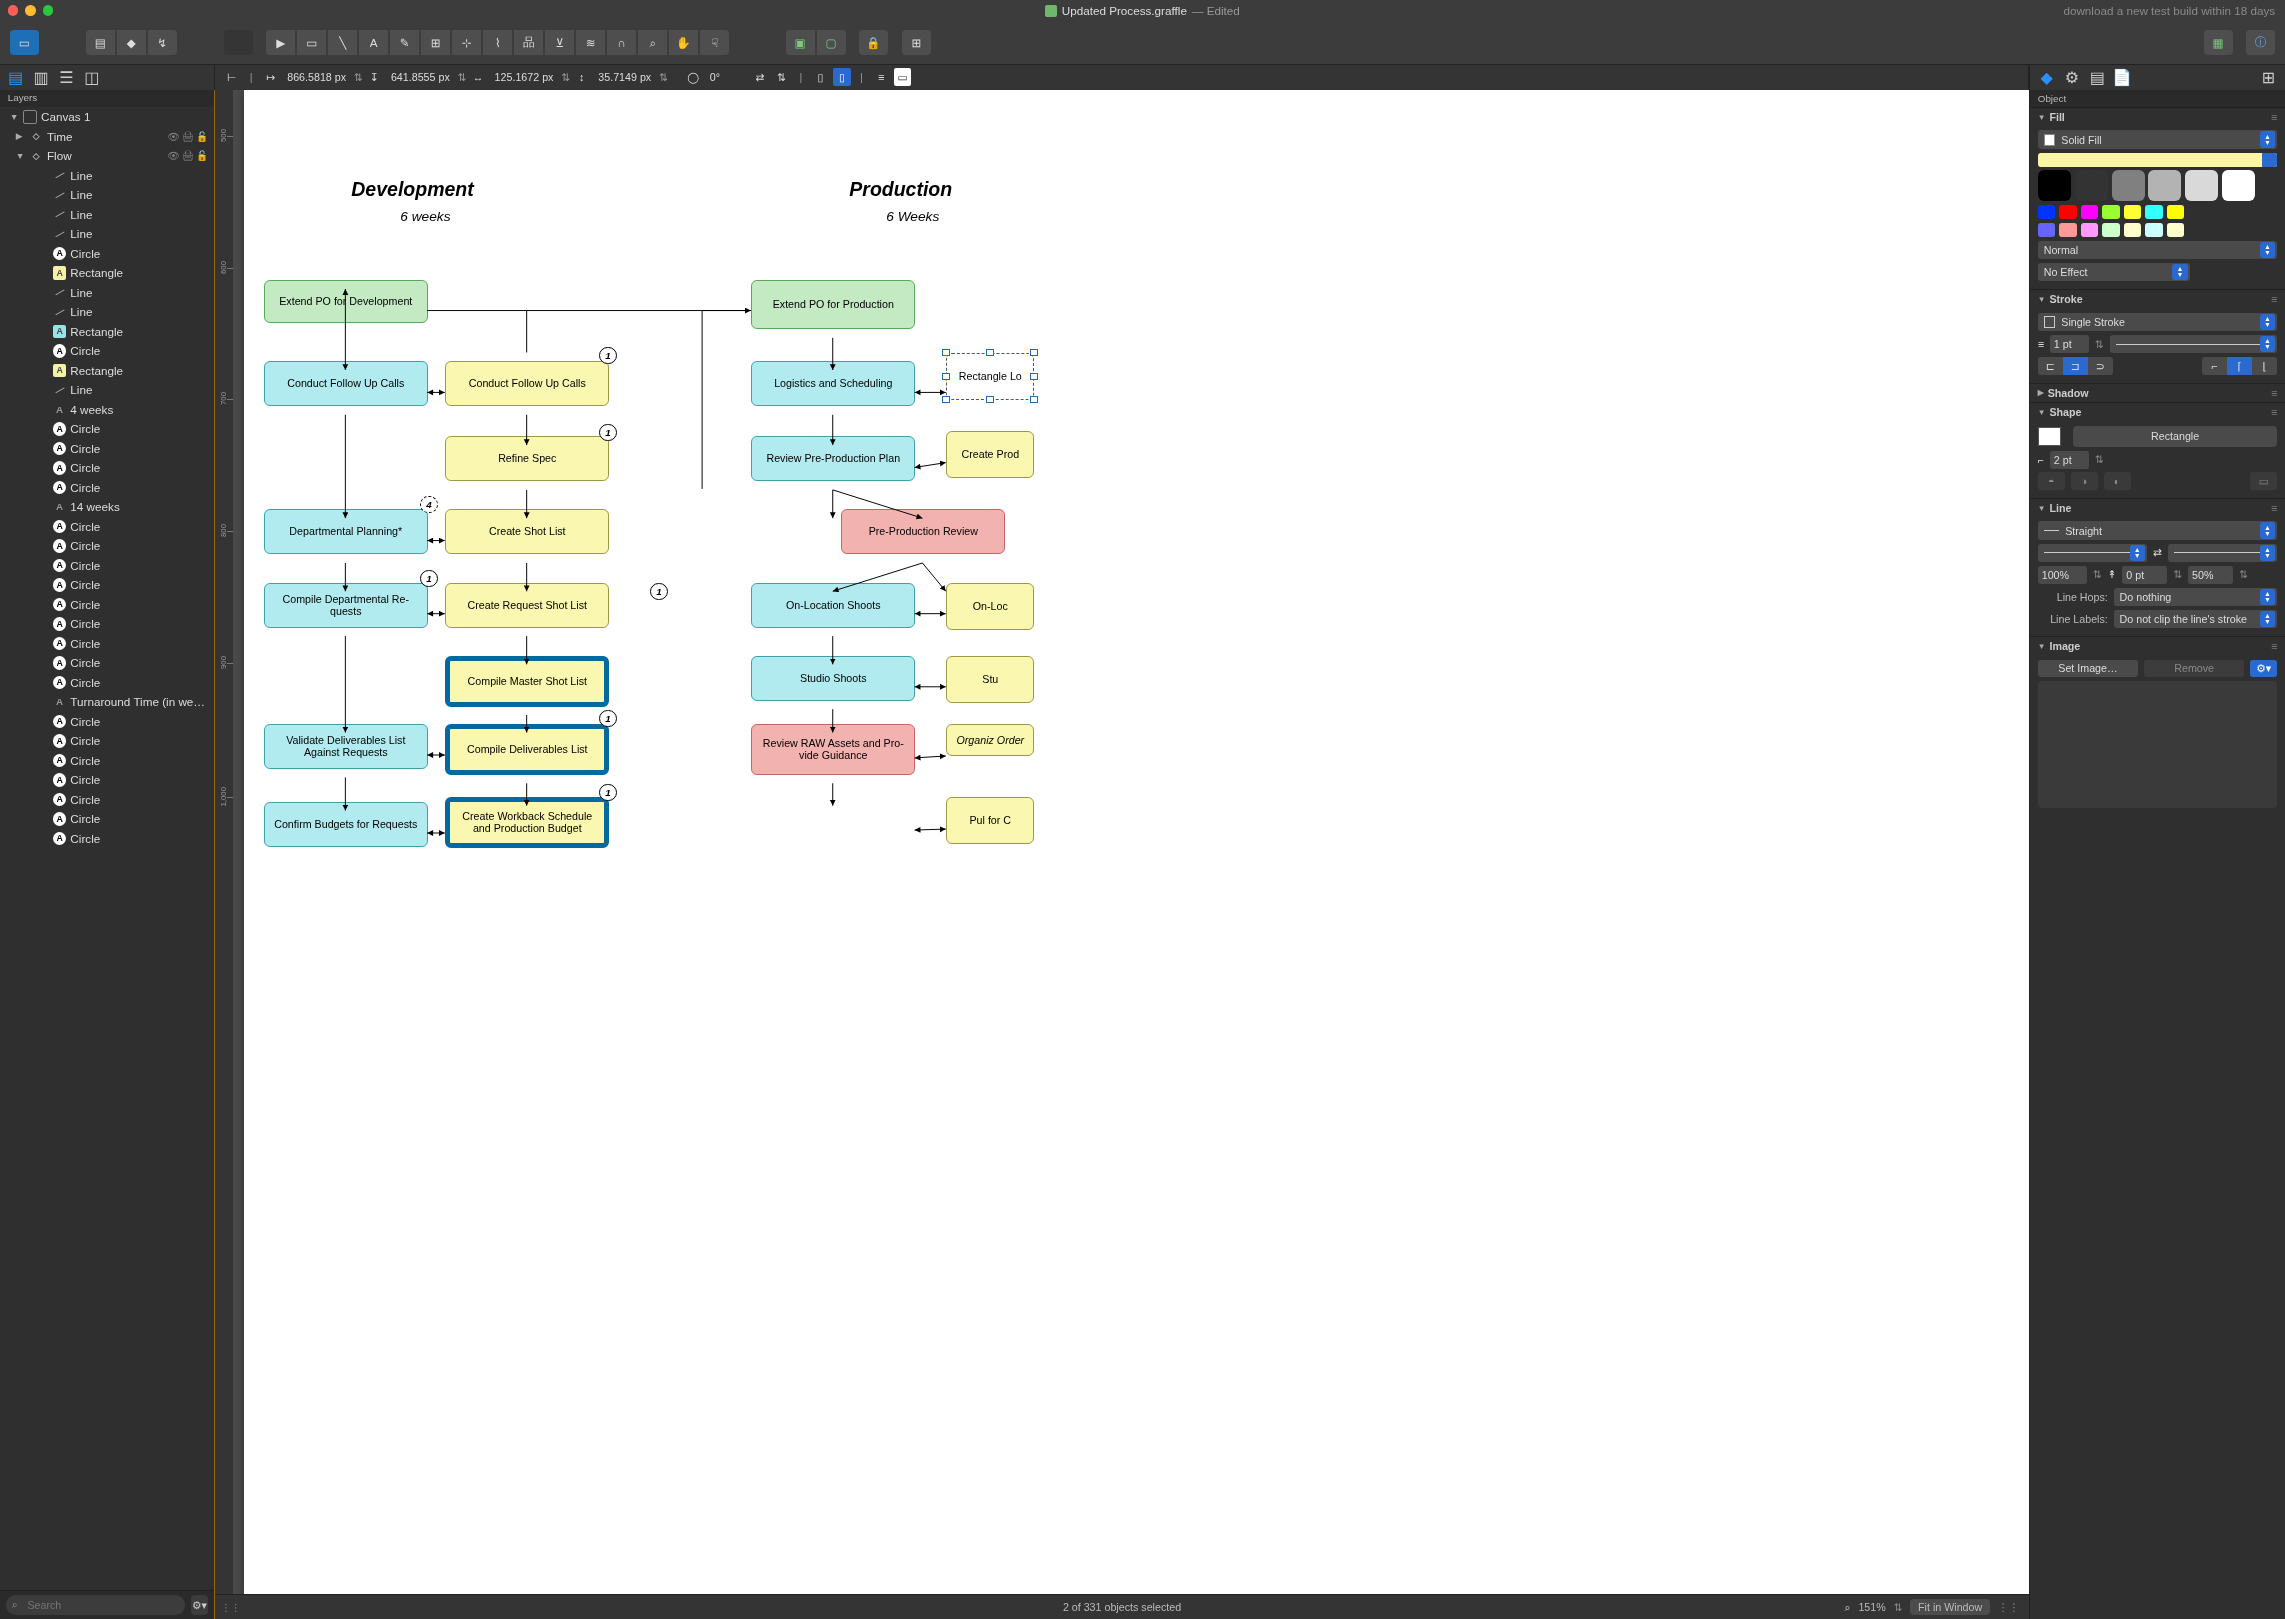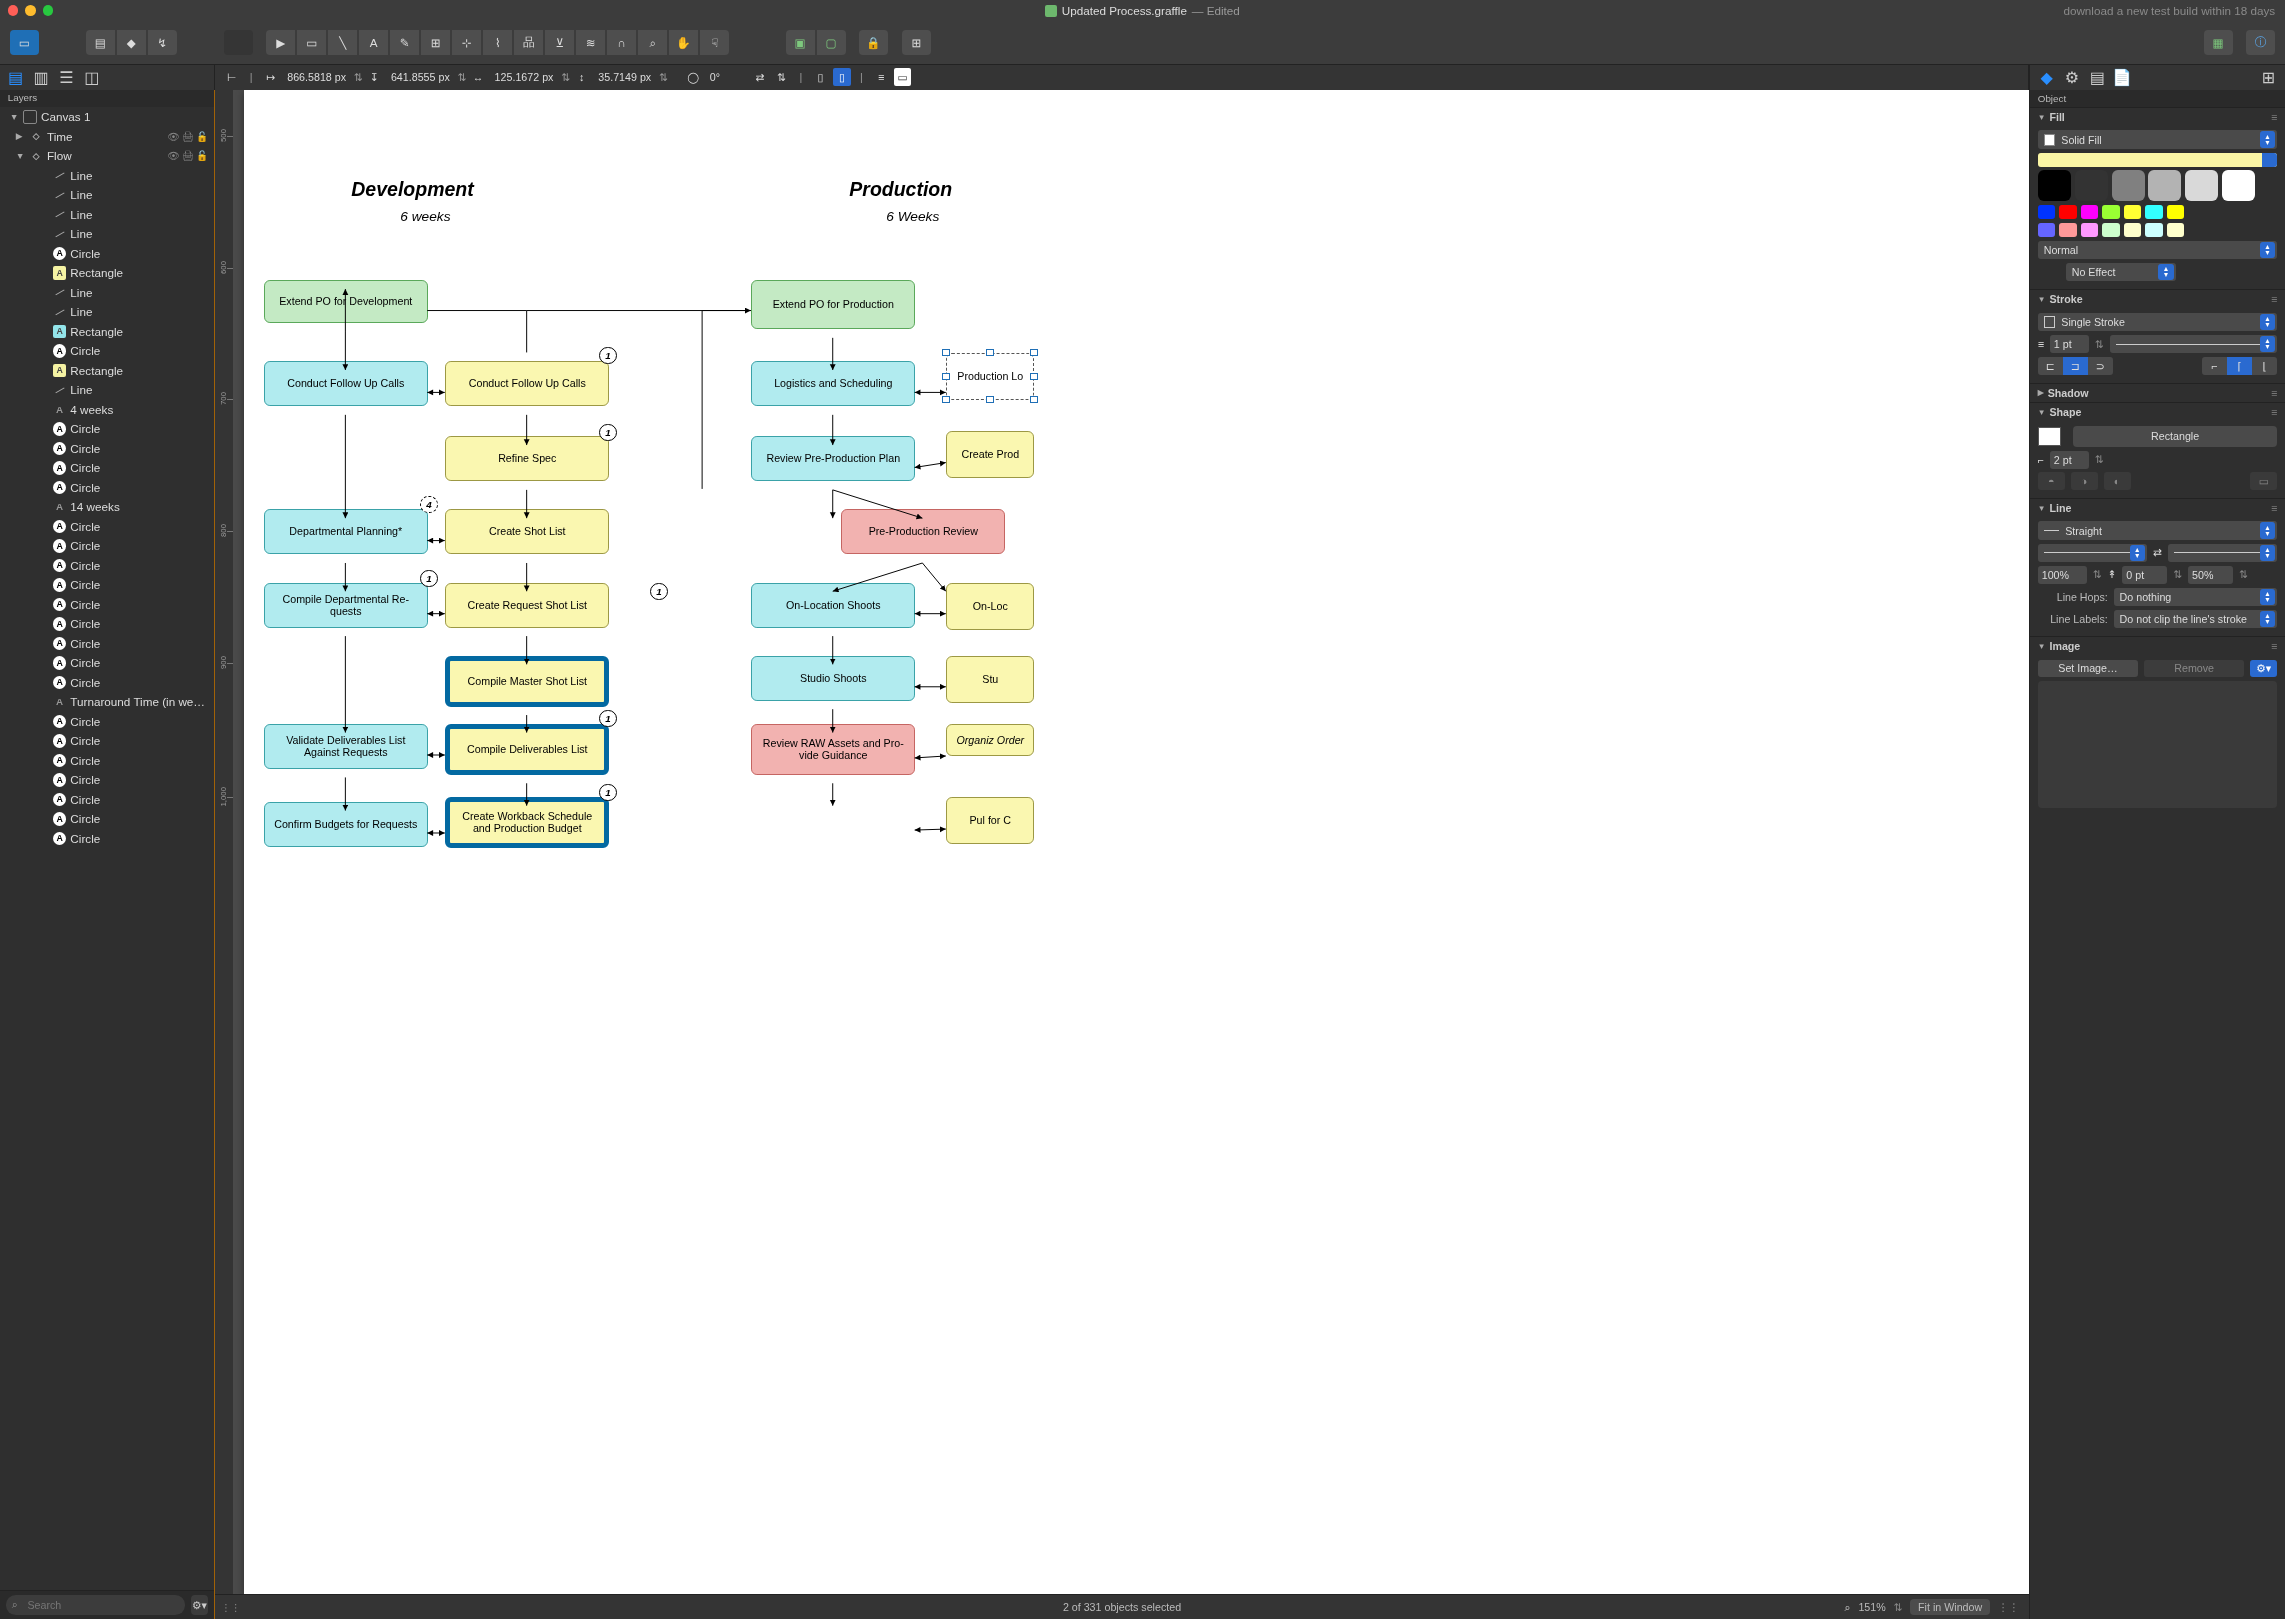--- a/index.html
+++ b/index.html
@@ -540,21 +540,21 @@
               <div class="fc-box fc-yellow green-outline" style="left: 201px; top: 707px; width: 164px; height: 51px;">Create Workback Schedule and Production Budget</div>
               <div class="fc-box fc-green" style="left: 507px; top: 190px; width: 164px; height: 49px;">Extend PO for
 Production</div>
               <div class="fc-box fc-cyan" style="left: 507px; top: 271px; width: 164px; height: 45px;">Logistics and Scheduling</div>
               <div class="fc-box fc-cyan" style="left: 507px; top: 346px; width: 164px; height: 45px;">Review Pre-Production Plan</div>
               <div class="fc-box fc-cyan" style="left: 507px; top: 493px; width: 164px; height: 45px;">On-Location Shoots</div>
               <div class="fc-box fc-cyan" style="left: 507px; top: 566px; width: 164px; height: 45px;">Studio Shoots</div>
               <div class="fc-box fc-red" style="left: 597px; top: 419px; width: 164px; height: 45px;">Pre-Production Review</div>
               <div class="fc-box fc-red" style="left: 507px; top: 634px; width: 164px; height: 51px;">Review RAW Assets and Pro-
 vide Guidance</div>
-              <div class="fc-box fc-cyan" style="left: 702px; top: 263px; width: 88px; height: 47px; border: 1px dashed rgb(85, 85, 85); background: rgb(255, 255, 255);">Production Lo</div>
+              <div class="fc-box fc-cyan" style="left: 702px; top: 263px; width: 88px; height: 47px; border: 1px dashed rgb(85, 85, 85); background: rgb(255, 255, 255);">Rectangle Lo</div>
               <div class="fc-sel-handles" style="left: 698px; top: 259px;"></div>
               <div class="fc-sel-handles" style="left: 786px; top: 259px;"></div>
               <div class="fc-sel-handles" style="left: 698px; top: 306px;"></div>
               <div class="fc-sel-handles" style="left: 786px; top: 306px;"></div>
               <div class="fc-sel-handles" style="left: 742px; top: 259px;"></div>
               <div class="fc-sel-handles" style="left: 742px; top: 306px;"></div>
               <div class="fc-sel-handles" style="left: 698px; top: 283px;"></div>
               <div class="fc-sel-handles" style="left: 786px; top: 283px;"></div>
               <div class="fc-box fc-yellow" style="left: 702px; top: 341px; width: 88px; height: 47px;">Create Prod</div>
               <div class="fc-box fc-yellow" style="left: 702px; top: 493px; width: 88px; height: 47px;">On-Loc</div>
@@ -673,21 +673,21 @@
           <div class="swatch-small" style="background: rgb(255, 153, 255);"></div>
           <div class="swatch-small" style="background: rgb(204, 255, 204);"></div>
           <div class="swatch-small" style="background: rgb(255, 255, 204);"></div>
           <div class="swatch-small" style="background: rgb(204, 255, 255);"></div>
           <div class="swatch-small" style="background: rgb(255, 255, 204);"></div>
         </div>
       <div class="sr-dropdown">
         <span>Normal</span>
           <span class="dd-arrows"></span>
       </div>
-      <div class="sr-dropdown" style="width:110px;margin-left:28px;">
+      <div class="sr-dropdown" style="width:152px;">
         <span>No Effect</span>
           <span class="dd-arrows"></span>
       </div>
     </div>
 
     <div class="sr-section-title">
       <span class="discl">▼</span>
         <span>Stroke</span>
         <span class="more">≡</span>
     </div>

